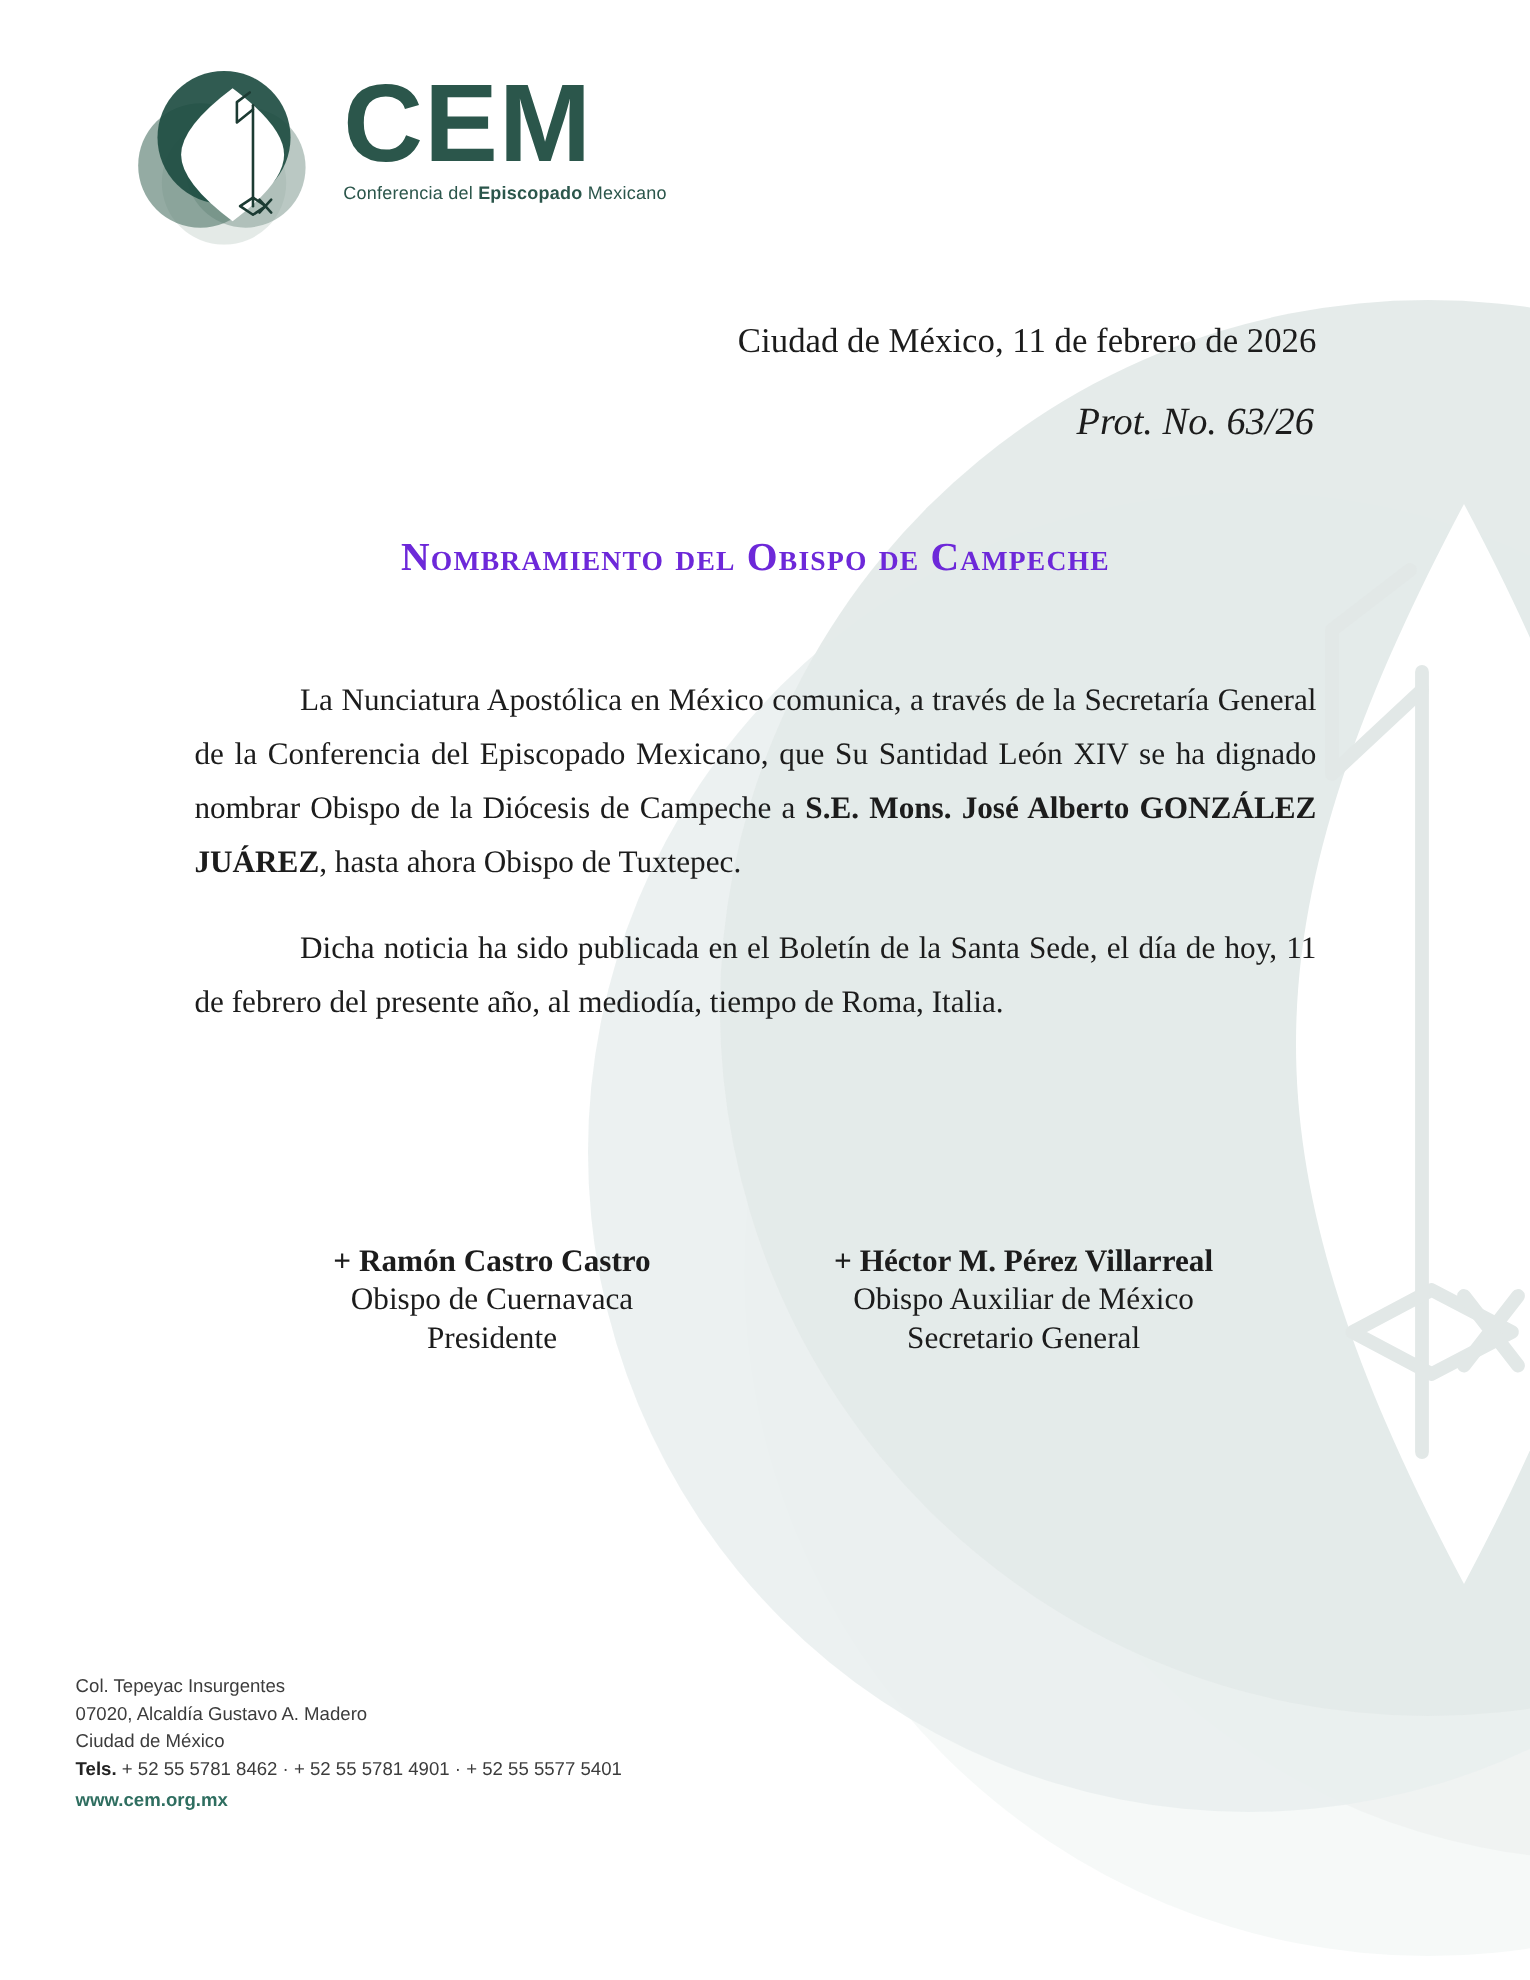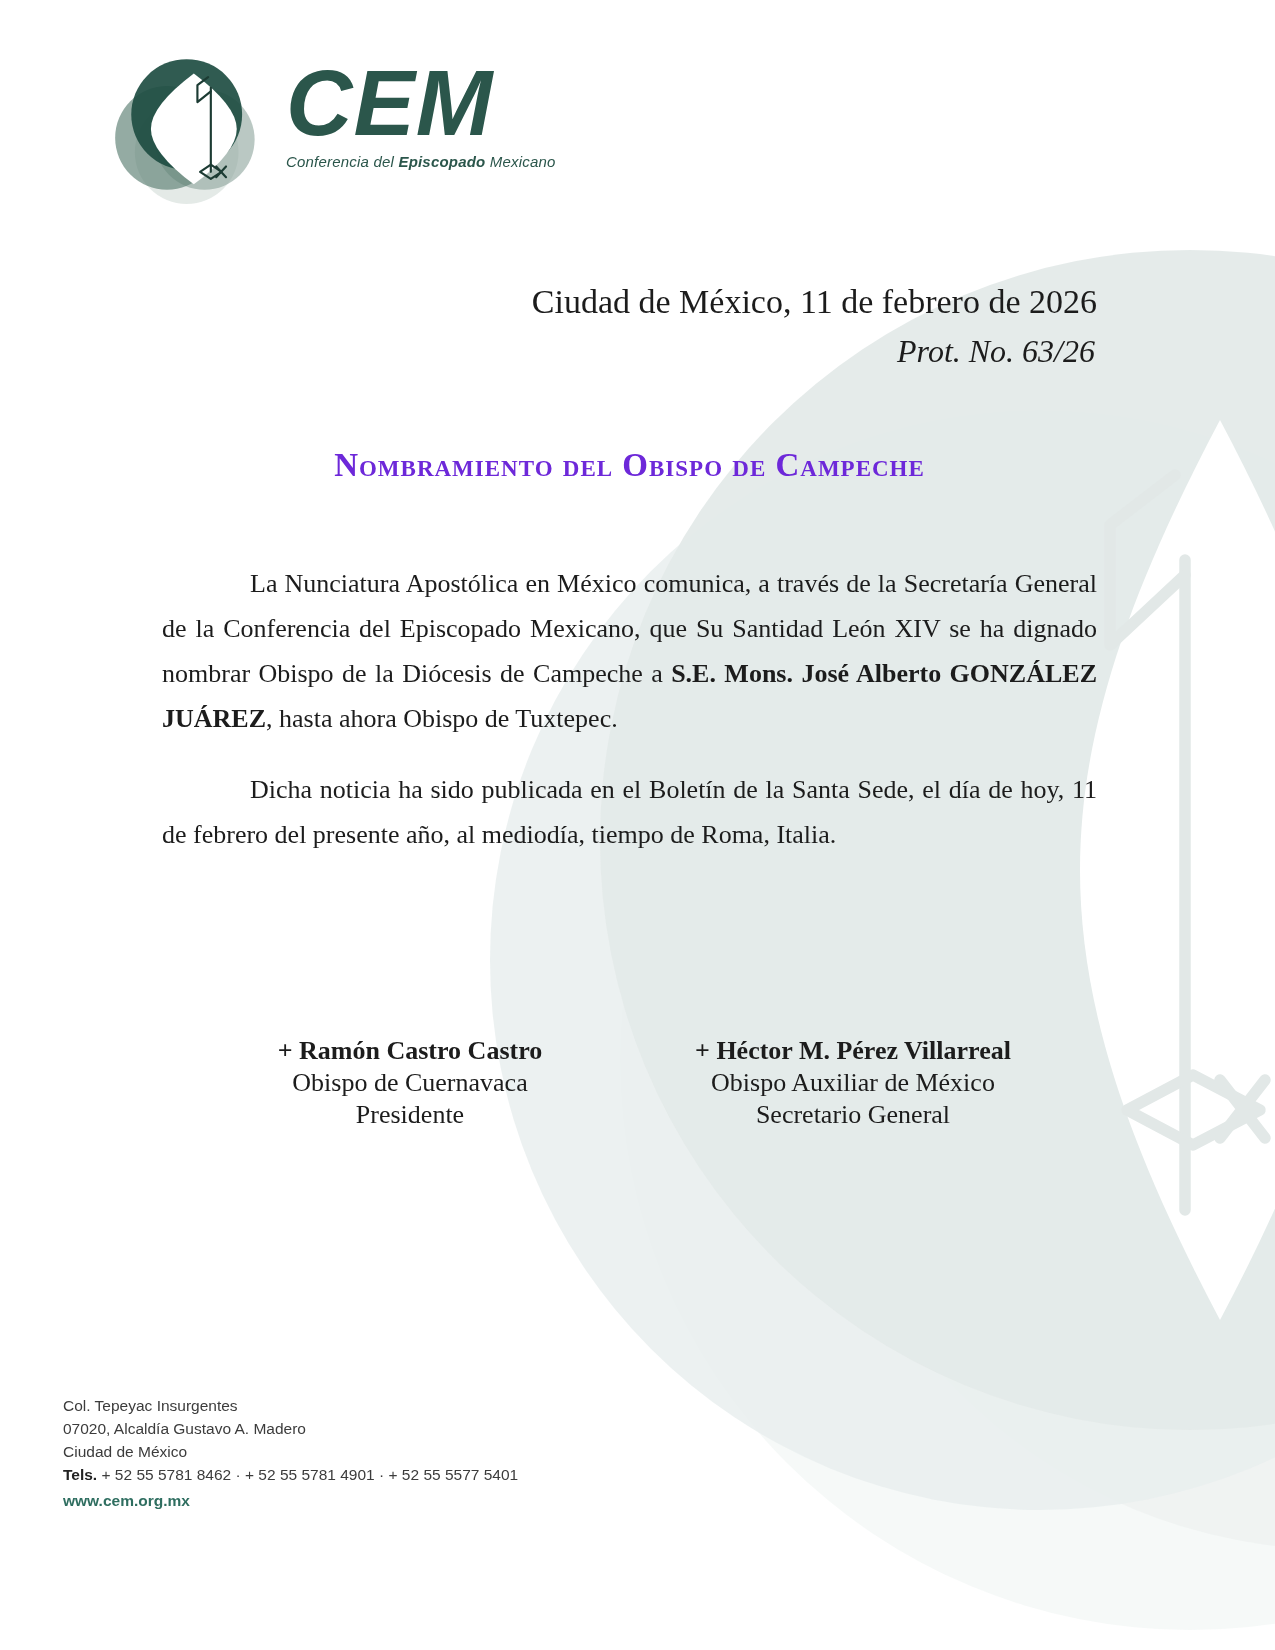--- a/index.html
+++ b/index.html
@@ -18,37 +18,36 @@
     left:340px;top:10px;
     width:1700px;height:1700px;
     z-index:0;
     pointer-events:none;
   }
   
   .brand{
     position:absolute;left:108px;top:52px;
     display:flex;align-items:flex-start;gap:26px;
     z-index:2;
-    font-style:italic;
   }
   .brand-mark{width:152px;height:152px;flex:0 0 auto;}
   .brand-text{margin-top:14px;font-family:"Liberation Sans",sans-serif;}
   .brand-acronym{
     font-size:92px;line-height:0.82;font-weight:bold;
     letter-spacing:1px;color:var(--brand-color,#2b564b);
   }
   .brand-tagline{
     margin-top:12px;font-size:15px;letter-spacing:0.2px;
     color:var(--brand-color,#2b564b);
   }
   .brand-tagline b{font-weight:bold;}
   
   .dateline{
-    position:absolute;top:283px;right:178px;
-    font-size:34px;z-index:2;
+    position:absolute;top:268px;right:178px;
+    font-size:29px;z-index:2;
   }
   .protocol{
     position:absolute;top:333px;right:180px;
     font-size:32px;font-style:italic;z-index:2;text-align:center;
   }
   .doc-title{
     position:absolute;top:447px;left:162px;width:935px;
     text-align:center;
     font-variant:small-caps;font-weight:bold;
     font-size:33px;letter-spacing:1px;color:#6d28d9;

